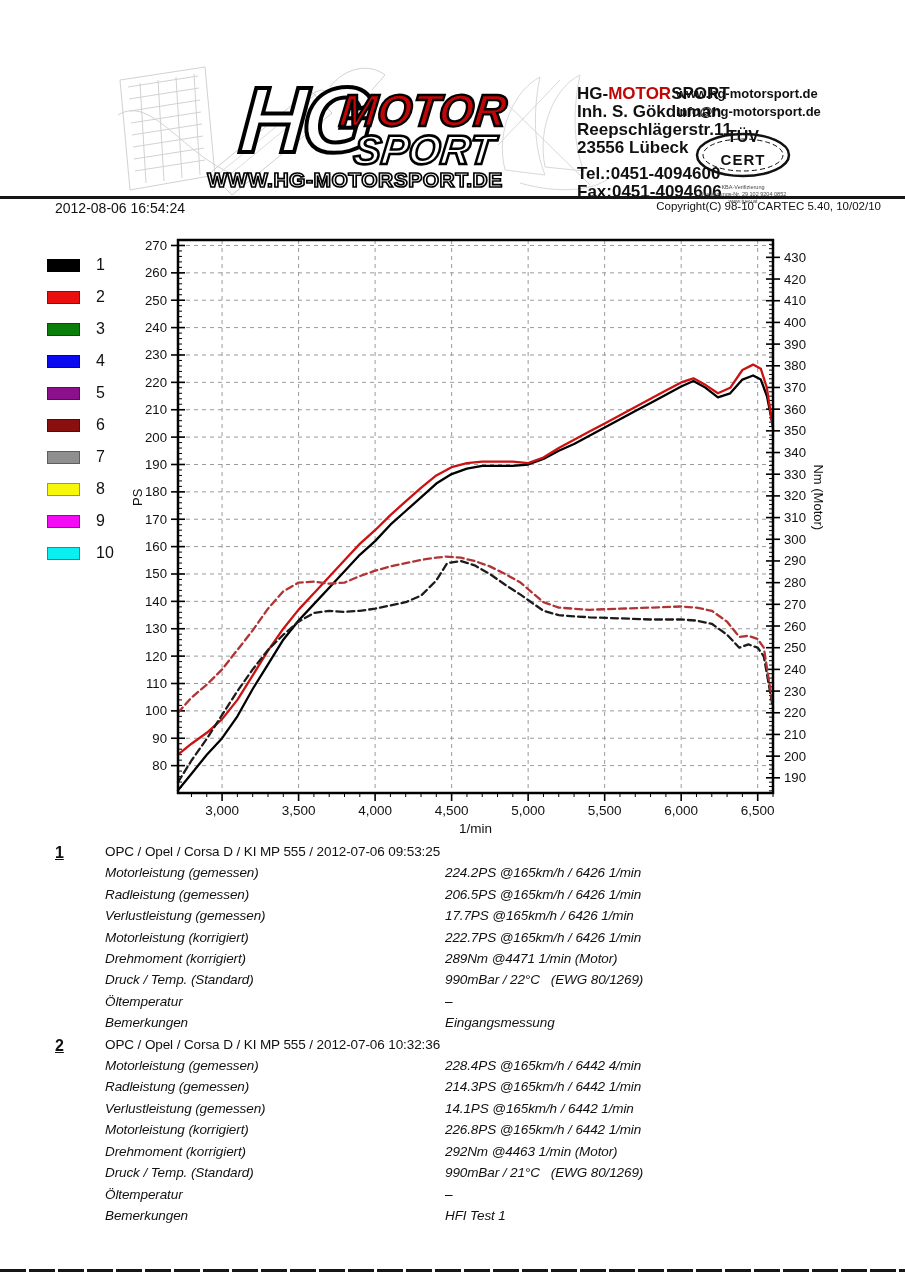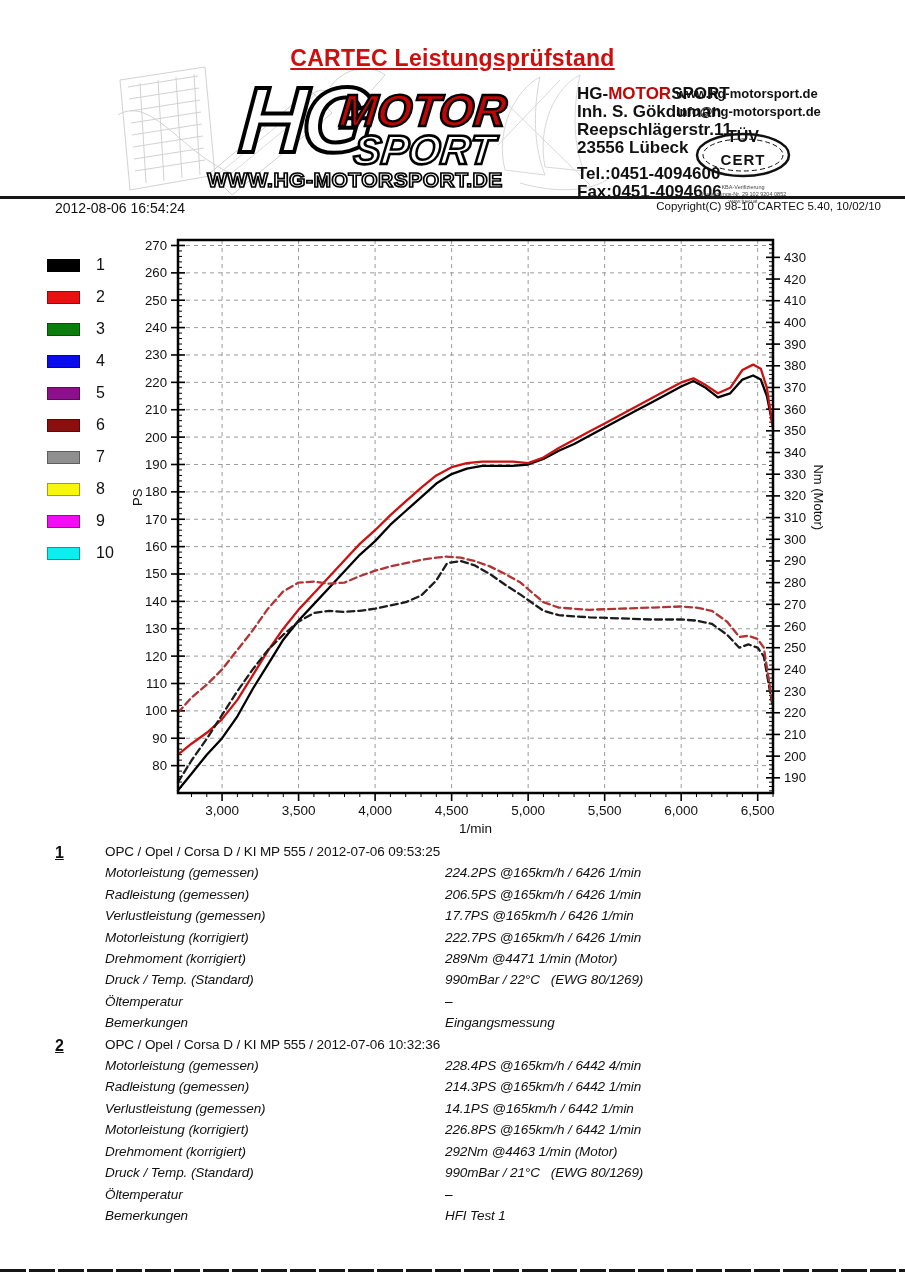--- a/index.html
+++ b/index.html
@@ -94,21 +94,20 @@
       <path d="M330 32 C 345 12, 370 8, 385 20 L 372 35"></path>
       <g stroke="#d8d8d8">
         <path d="M505 115 C 495 75, 515 35, 540 22 C 532 60, 535 95, 545 120 Z"></path>
         <path d="M545 112 C 537 72, 555 32, 580 20 C 572 58, 574 92, 584 116 Z"></path>
         <path d="M498 40 L590 130 M498 90 L560 25"></path>
         <path d="M520 128 C 560 140, 600 135, 612 120"></path>
       </g>
     </g>
   </svg>
 
-  <div class="doc-title">CARTEC Leistungsprüfstand</div>
 
   <div class="logo-hg">HG</div>
   <div class="logo-motor">MOTOR</div>
   <div class="logo-sport">SPORT</div>
   <div class="logo-url">WWW.HG-MOTORSPORT.DE</div>
 
   <div class="contact-col1">
     <div>
       <span>HG-</span><span class="red">MOTOR</span><span>SPORT</span>
     </div>

